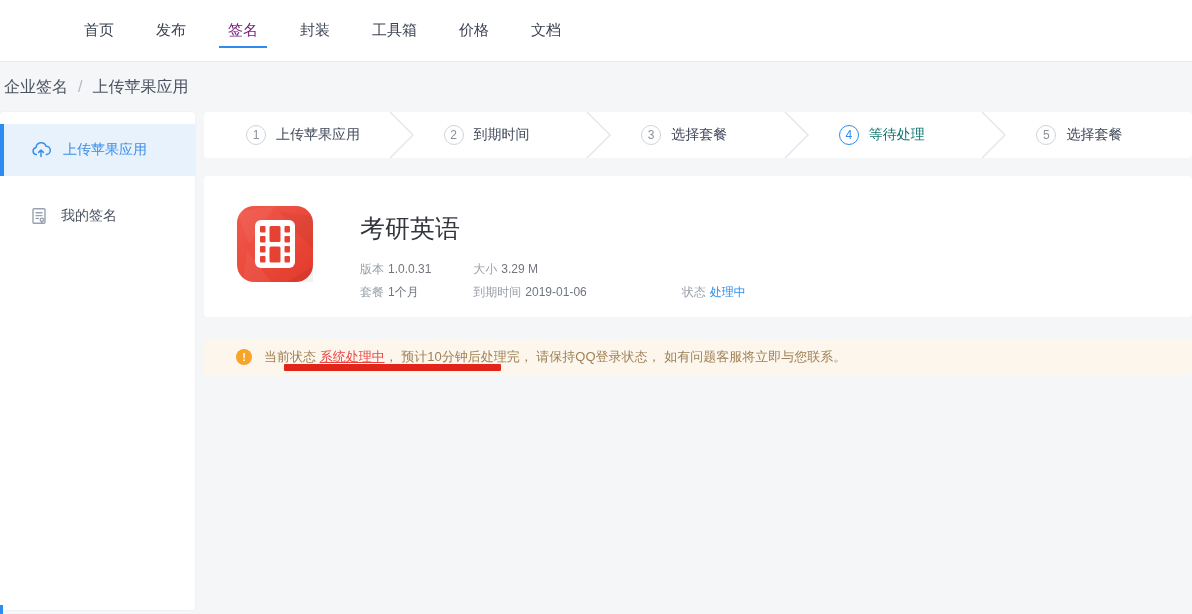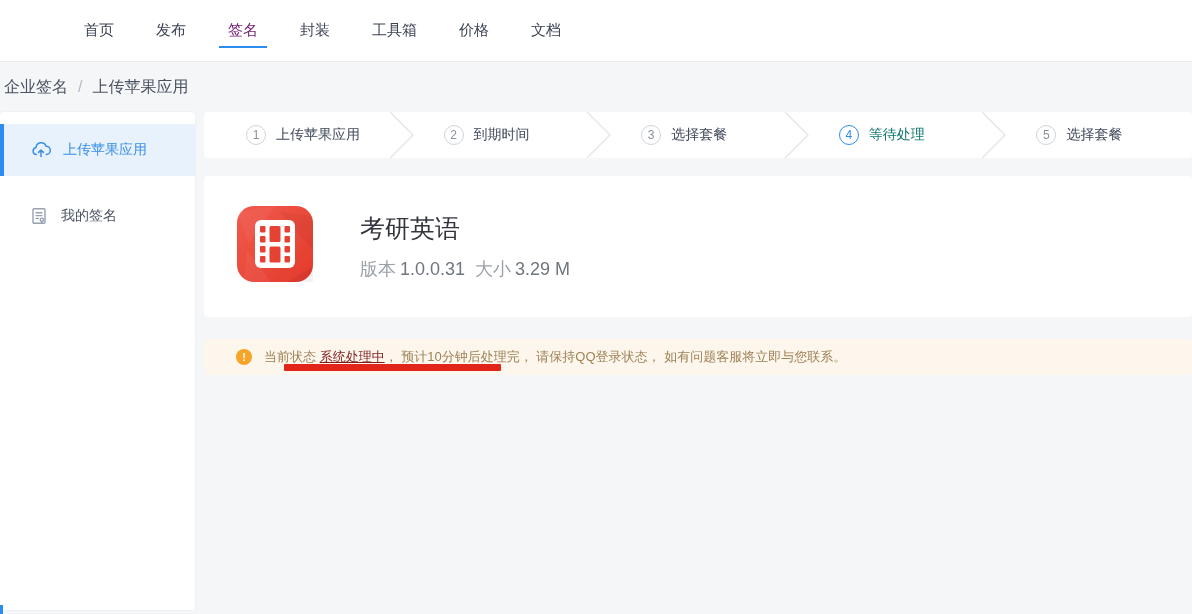--- a/index.html
+++ b/index.html
@@ -67,39 +67,39 @@
   .step-sep { position:absolute; right:-13px; top:0; width:26px; height:46px; z-index:2; }
 
   
   .app-card {
     position:absolute; left:204px; top:176px; width:988px; height:141px;
     background:#fff; border-radius:4px;
   }
   .app-icon { position:absolute; left:33px; top:30px; width:76px; height:76px; }
   .app-info { position:absolute; left:131px; top:36px;margin-left:25px; }
   .app-name { font-size:25px; font-weight:400; color:#33363d; }
-  .app-rows { margin-top:13px; font-size:18px; line-height:23px; }
+  .app-rows { margin-top:13px; font-size:12px; line-height:23px; }
   .fcol1 { display:inline-block; width:110px; }
   .fcol2 { display:inline-block; width:205px; }
   .f-label { color:#9aa1a9; margin-right:4px; }
   .f-value { color:#70767e; }
   .f-status { color:#2d8cf0; }
 
   
   .notice {
     position:absolute; left:204px; top:339px; width:988px; height:36px;
     background:#fdf6ec; border-radius:4px; display:flex; align-items:center;
     padding-left:32px; font-size:13px; color:#9e8156;
   }
   .warn-icon {
     width:16px; height:16px; border-radius:50%; background:#f7a428;
     color:#fff; font-size:11px; font-weight:bold; line-height:16px;
     text-align:center; margin-right:12px; flex:0 0 auto;
   }
-  .notice a.sys-link { color:#7f1d1d; text-decoration:underline; cursor:pointer; }
+  .notice a.sys-link { color:#ef4444; text-decoration:underline; cursor:pointer; }
 
   
   .marker {
     position:absolute; left:284px; top:364px; width:217px; height:7px;
     background:#e1251b; border-radius:1px; z-index:5;
   }
 
   
   .edge-chip { position:absolute; left:0; top:605px; width:3px; height:9px; background:#2d8cf0; z-index:6; }
 </style>
@@ -219,20 +219,25 @@
         </g>
       </svg>
     </div>
     <div class="app-info">
       <div class="app-name">考研英语</div>
       <div class="app-rows">
         <div>
           <span class="fcol1"><span class="f-label">版本</span><span class="f-value">1.0.0.31</span></span>
           <span class="fcol2"><span class="f-label">大小</span><span class="f-value">3.29 M</span></span>
         </div>
+        <div>
+          <span class="fcol1"><span class="f-label">套餐</span><span class="f-value">1个月</span></span>
+          <span class="fcol2"><span class="f-label">到期时间</span><span class="f-value">2019-01-06</span></span>
+          <span><span class="f-label">状态</span><span class="f-status">处理中</span></span>
+        </div>
       </div>
     </div>
   </div>
 
   <div class="notice">
     <span class="warn-icon">!</span>
     <span><span>当前状态 </span><a class="sys-link">系统处理中</a><span>， 预计10分钟后处理完， 请保持QQ登录状态， 如有问题客服将立即与您联系。</span></span>
   </div>
 
   <div class="marker"></div>

